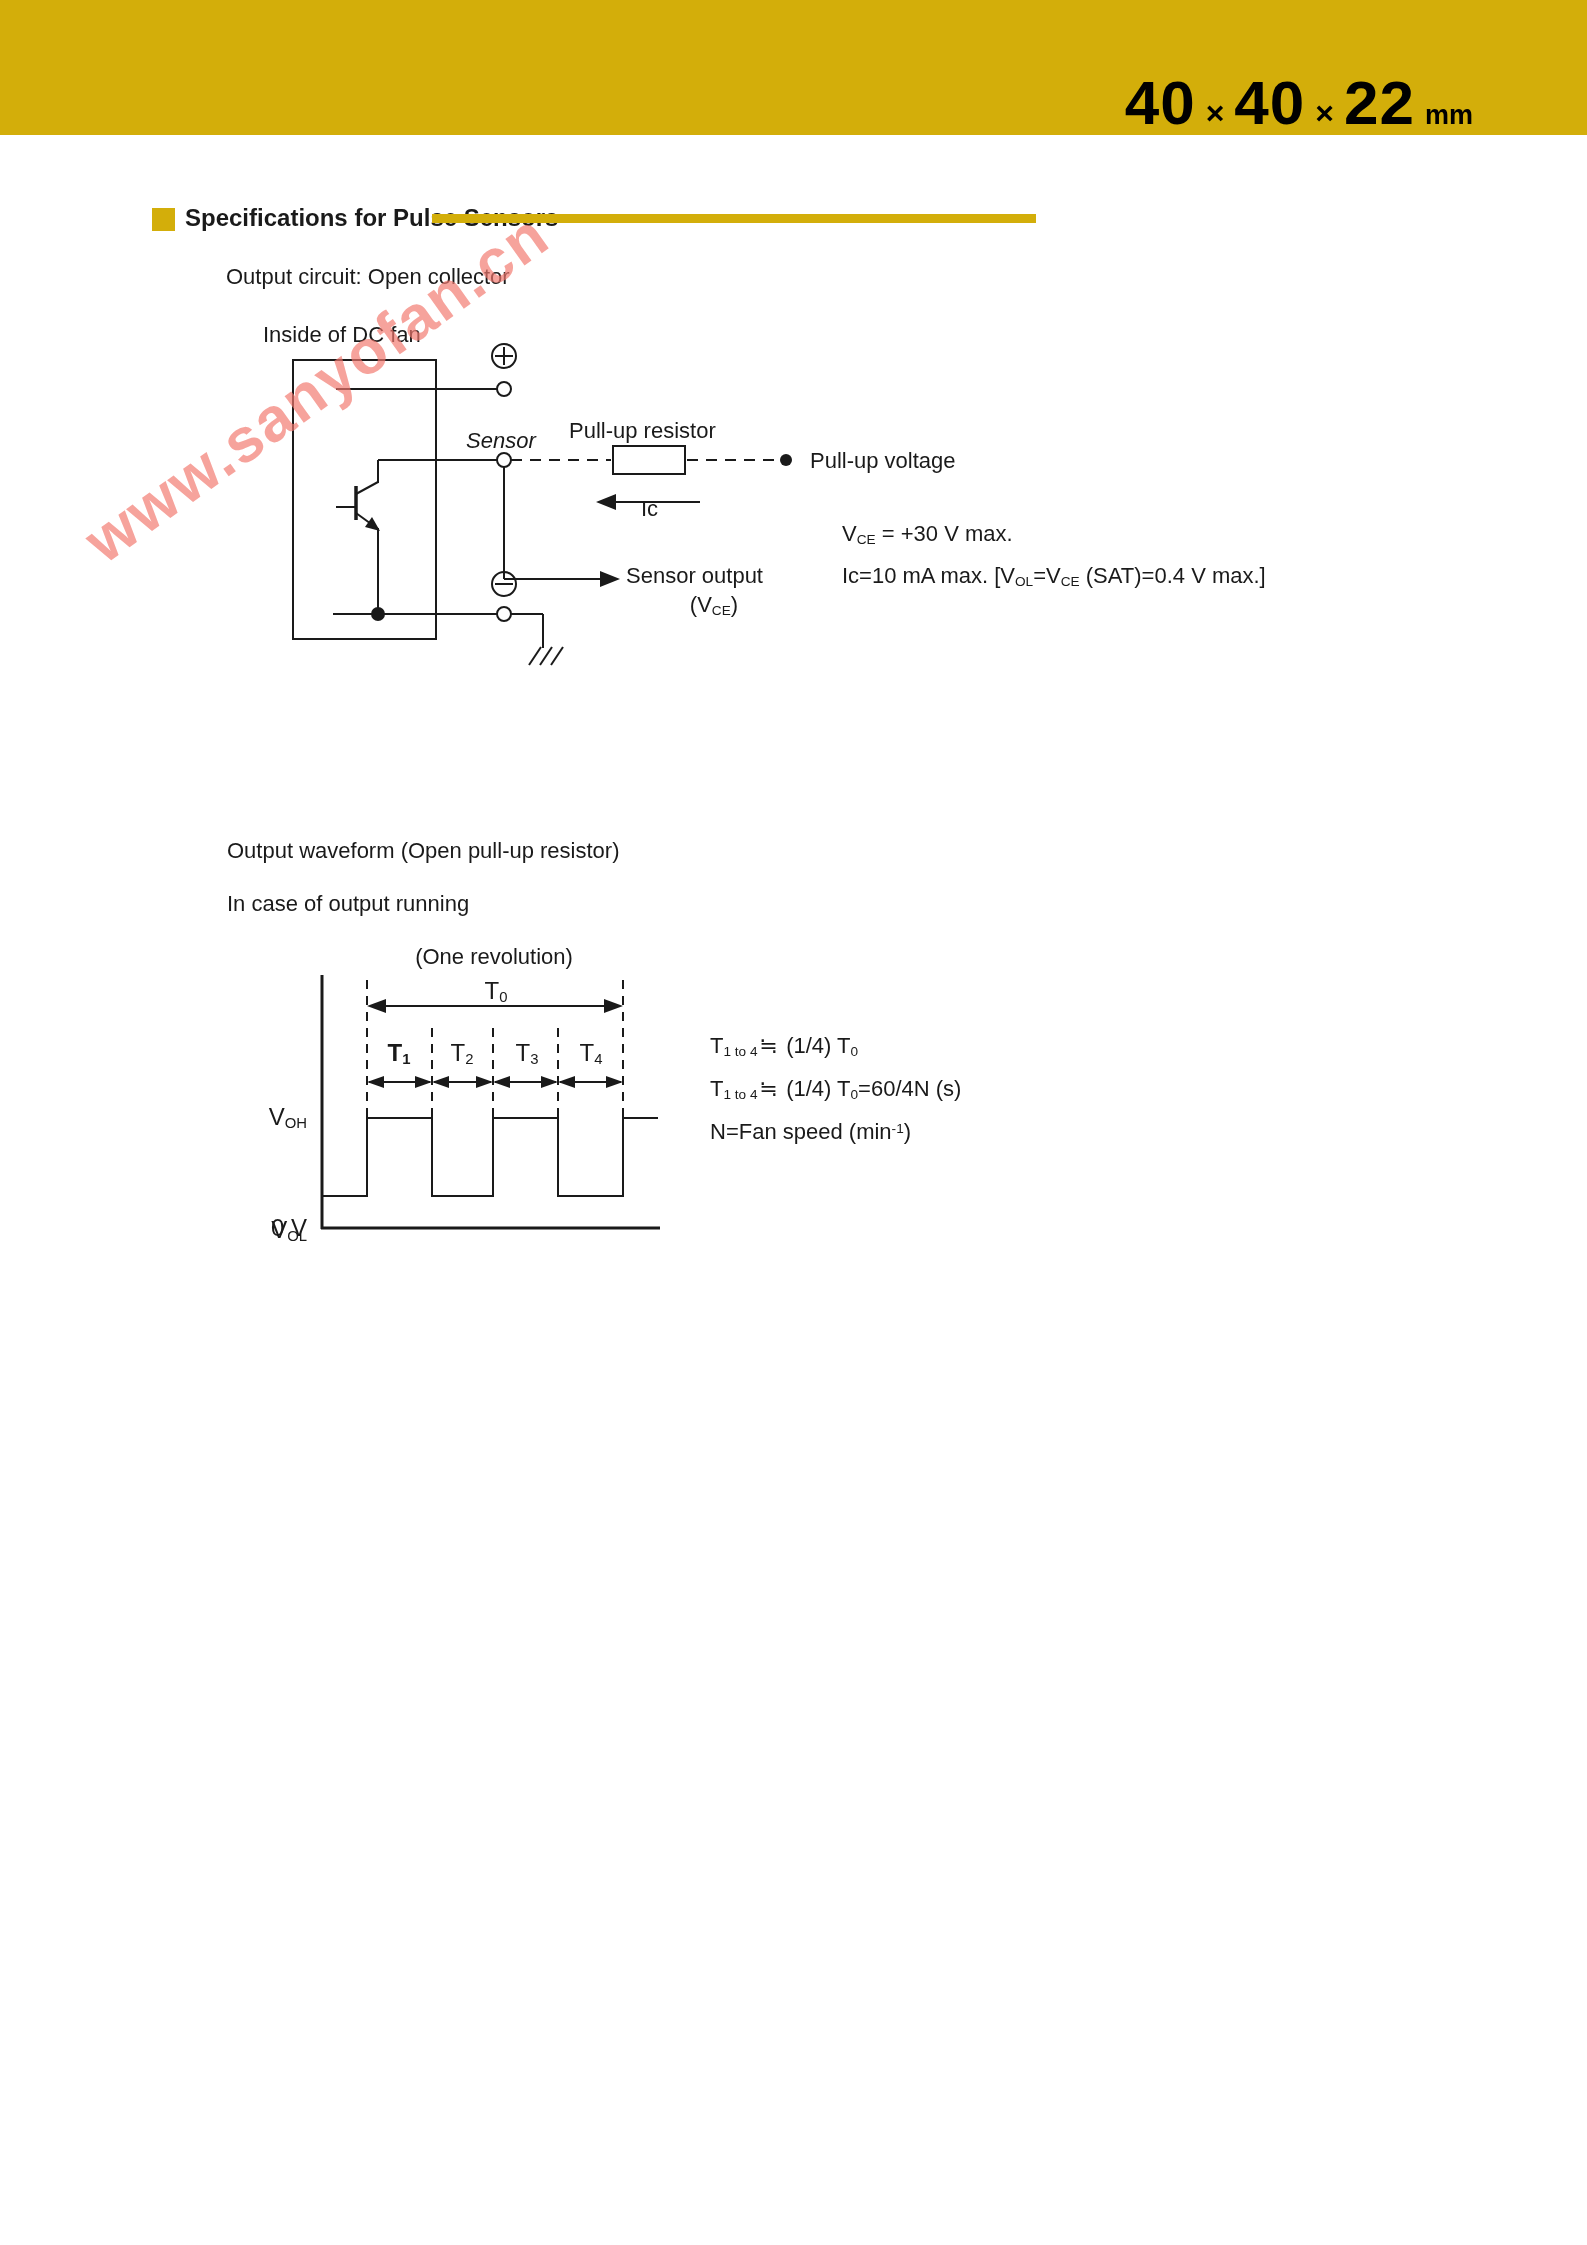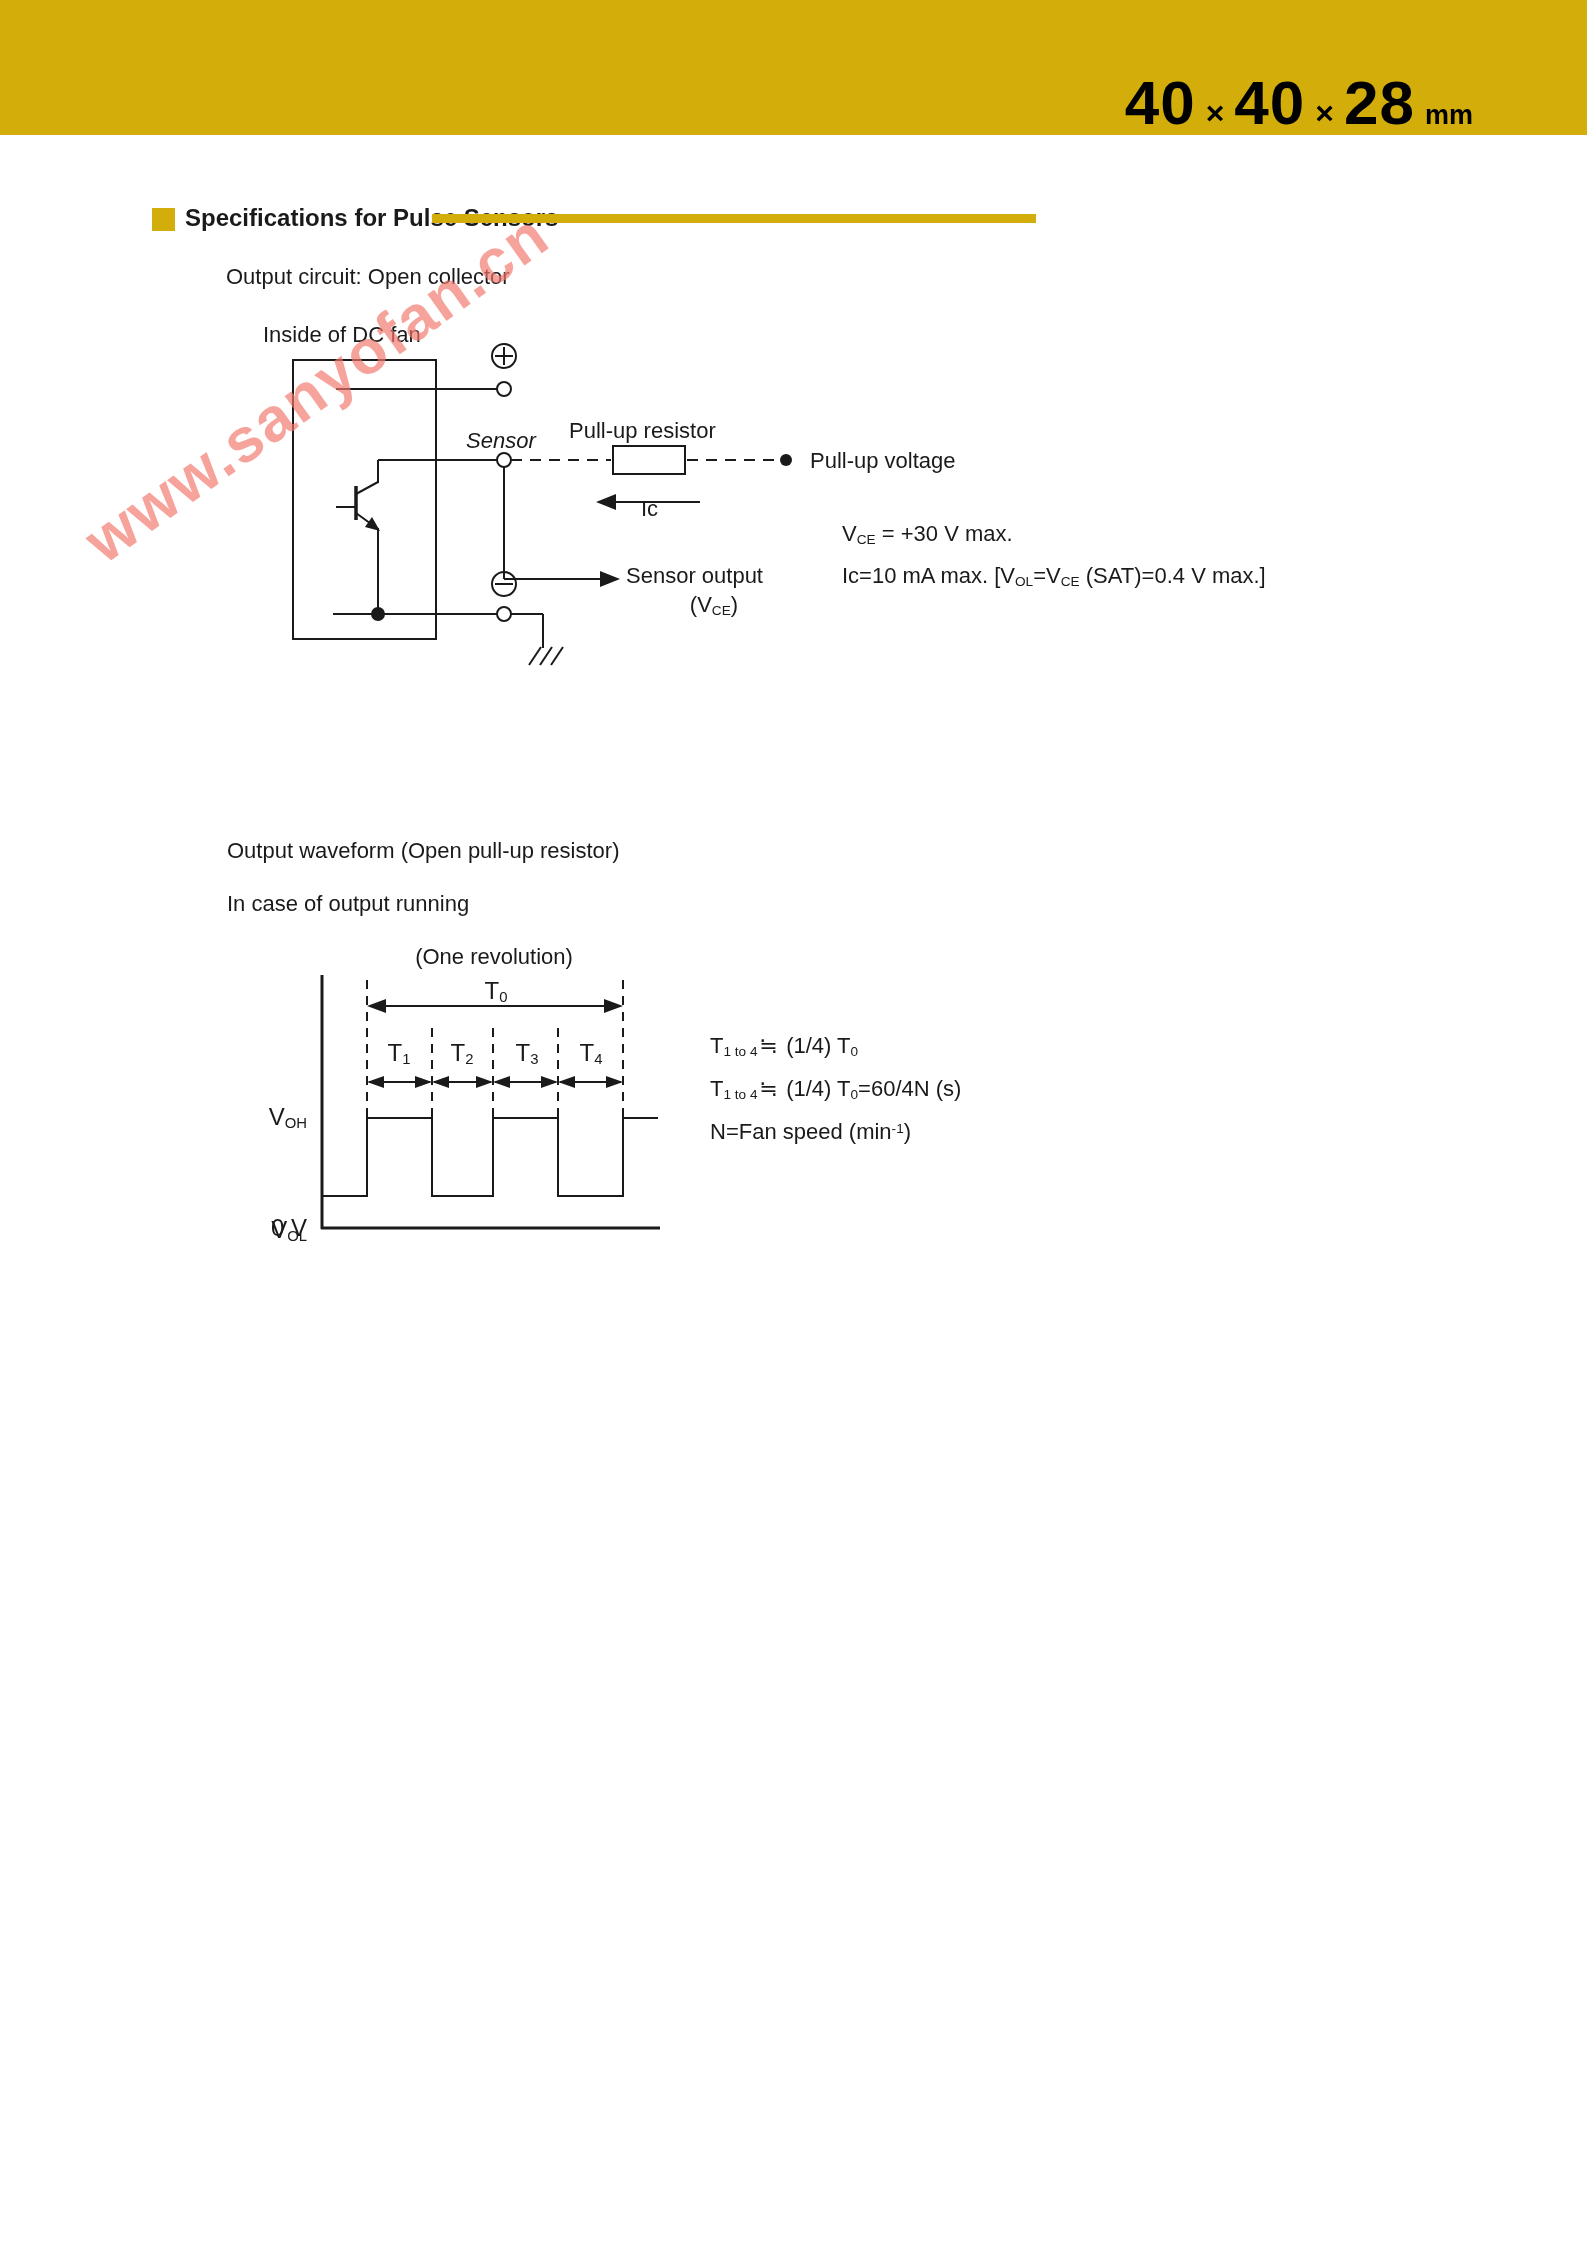--- a/index.html
+++ b/index.html
@@ -33,21 +33,21 @@
 <body>
 
 <div class="page">
 
   <div class="banner" style="background: rgb(211, 174, 10);">
     <div class="banner-text" style="color: #000000; margin-top: 17px;">
       <span class="banner-num">40</span>
       <span class="banner-x">×</span>
       <span class="banner-num">40</span>
       <span class="banner-x">×</span>
-      <span class="banner-num">28</span>
+      <span class="banner-num">22</span>
       <span class="banner-unit">mm</span>
     </div>
   </div>
 
   <div class="bullet" style="background: rgb(211, 174, 10);"></div>
   <div class="heading">Specifications for Pulse Sensors</div>
   <div class="heading-rule" style="background: rgb(211, 174, 10);"></div>
   <div class="lbl" style="left:226px;top:264px;">Output circuit: Open collector</div>
 
   <svg class="svg-layer" width="1587" height="2245" viewBox="0 0 1587 2245" xmlns="http://www.w3.org/2000/svg">
@@ -142,21 +142,21 @@
   <div class="lbl" style="left:626px;top:563px;">Sensor output</div>
   <div class="lbl ctr" style="left:714px;top:592px;"><span>(V</span><span class="sub">CE</span><span>)</span></div>
   <div class="lbl" style="left:842px;top:521px;"><span>V</span><span class="sub">CE</span><span> = +30 V max.</span></div>
   <div class="lbl" style="left:842px;top:563px;"><span>Ic=10 mA max. [V</span><span class="sub">OL</span><span>=V</span><span class="sub">CE</span><span> (SAT)=0.4 V max.]</span></div>
 
   <div class="lbl" style="left:227px;top:838px;">Output waveform (Open pull-up resistor)</div>
   <div class="lbl" style="left:227px;top:891px;">In case of output running</div>
   <div class="lbl ctr" style="left:494px;top:944px;">(One revolution)</div>
 
   <div class="lbl ctr wf-lbl" style="left:496px;top:977px;"><span>T</span><span class="sub">0</span></div>
-  <div class="lbl ctr wf-lbl" style="left:399px;top:1039px;"><span>T</span><span class="sub">1</span></div>
+  <div class="lbl ctr wf-lbl" style="left:399px;top:1039px;font-weight:bold;"><span>T</span><span class="sub">1</span></div>
   <div class="lbl ctr wf-lbl" style="left:462px;top:1039px;"><span>T</span><span class="sub">2</span></div>
   <div class="lbl ctr wf-lbl" style="left:527px;top:1039px;"><span>T</span><span class="sub">3</span></div>
   <div class="lbl ctr wf-lbl" style="left:591px;top:1039px;"><span>T</span><span class="sub">4</span></div>
 
   <div class="lbl rt wf-lbl" style="left:197px;top:1103px;"><span>V</span><span class="sub">OH</span></div>
   <div class="lbl rt wf-lbl" style="left:197px;top:1181px;margin-top:35px;"><span>V</span><span class="sub">OL</span></div>
   <div class="lbl rt wf-lbl" style="left:197px;top:1214px;">0 V</div>
 
   <div class="lbl" style="left:710px;top:1033px;"><span>T</span><span class="sub">1 to 4</span><span class="approx">≒</span><span> (1/4) T</span><span class="sub">0</span></div>
   <div class="lbl" style="left:710px;top:1076px;"><span>T</span><span class="sub">1 to 4</span><span class="approx">≒</span><span> (1/4) T</span><span class="sub">0</span><span>=60/4N (s)</span></div>

